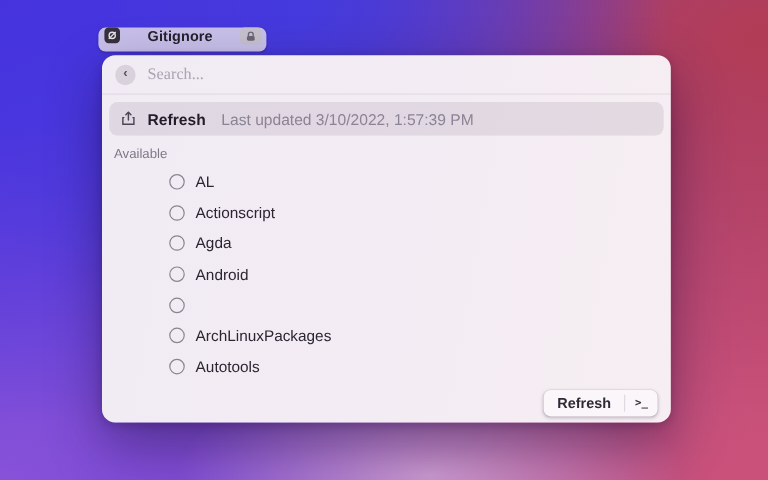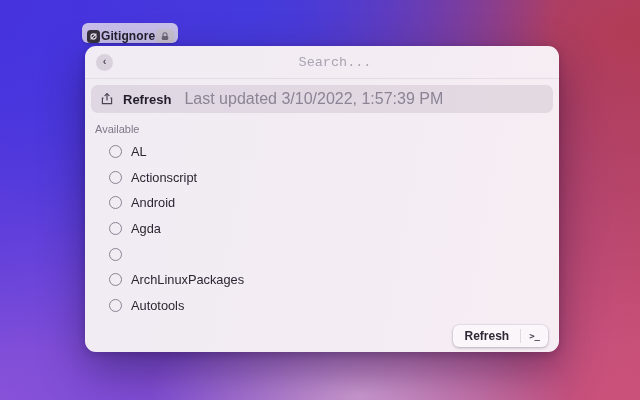--- a/index.html
+++ b/index.html
@@ -13,21 +13,21 @@
       radial-gradient(at 38% 0%, rgba(59,66,226,0.9) 0%, rgba(59,66,226,0) 55%),
       radial-gradient(at 100% 8%, rgba(178,59,82,0.95) 0%, rgba(178,59,82,0) 60%),
       radial-gradient(at 0% 100%, rgba(139,83,216,0.95) 0%, rgba(139,83,216,0) 65%),
       radial-gradient(at 100% 100%, rgba(203,82,123,0.95) 0%, rgba(203,82,123,0) 60%),
       linear-gradient(110deg, #4634de 0%, #5a3bd0 40%, #9a49a0 70%, #bf4a6c 100%);
   }
 
   
   .tag {
     position: absolute; left: 82px; top: 23px; height: 20px;
-    display: flex; align-items: flex-end; gap: 1px;
+    display: flex; align-items: flex-start; gap: 23px;
     background: rgba(228,222,236,0.82);
     border-radius: 6px; padding: 0 4px 0 5px;
     box-shadow: 0 1px 2px rgba(0,0,0,0.18);
   }
   .tag-app-icon {
     width: 13px; height: 13px; border-radius: 3.5px;
     background: #36313c; display: flex; align-items: center; justify-content: center;
     flex: 0 0 auto;
   }
   .tag-label { font-size: 12px; font-weight: 700; color: #25202c; letter-spacing: 0.1px; }
@@ -54,43 +54,43 @@
   }
   .back-btn {
     width: 17px; height: 17px; border-radius: 50%;
     background: #d9d2dd; border: none; cursor: pointer;
     display: flex; align-items: center; justify-content: center;
     font-size: 11px; font-weight: 700; color: #554f5e; line-height: 1;
     padding: 0 0 1px 0; flex: 0 0 auto;
   }
   .search-input {
     flex: 1; border: none; outline: none; background: transparent;
-    font-family: Liberation Mono, monospace;
-    font-size: 13.5px; color: #2a2530; text-align: center;
+    font-family: Liberation Serif, serif;
+    font-size: 13.5px; color: #2a2530;
   }
   .search-input::placeholder { color: #aaa3b2; }
 
   
   .refresh-row {
     margin: 6px 6px 0 6px; height: 28px; border-radius: 7px;
     background: rgba(30,10,45,0.085);
     display: flex; align-items: center; gap: 9px; padding: 0 9px;
     flex: 0 0 auto; cursor: pointer;
   }
   .refresh-row .rlabel { font-size: 13px; font-weight: 700; color: #221d29; }
-  .refresh-row .rdetail { font-size: 16px; color: #8b8494; margin-left: 4px; }
+  .refresh-row .rdetail { font-size: 13px; color: #8b8494; margin-left: 4px; }
 
   
   .section-header {
     font-size: 11px; color: #7f7889; padding: 10px 4px 2px 10px; flex: 0 0 auto;
   }
   .list { flex: 1; overflow: hidden; padding: 2px 0 0 0; }
   .list-item {
     height: 25.6px; display: flex; align-items: center; gap: 9px;
-    padding: 0 24px; cursor: pointer;
+    padding: 0 24px; cursor: pointer; margin-left: 32px;
   }
   .circle-icon {
     width: 13px; height: 13px; border-radius: 50%;
     border: 1.3px solid #8a8392; flex: 0 0 auto;
   }
   .item-label { font-size: 12.8px; color: #2b2632; }
 
   
   .action-pill {
     position: absolute; right: 11px; bottom: 5px; height: 22px;
@@ -158,26 +158,26 @@
       </div>
 
       <div class="list-item">
         <span class="circle-icon"></span>
         <span class="item-label">Actionscript</span>
       </div>
 
 
       <div class="list-item">
         <span class="circle-icon"></span>
+        <span class="item-label">Agda</span>
+      </div>
+
+      <div class="list-item">
+        <span class="circle-icon"></span>
         <span class="item-label">Android</span>
-      </div>
-
-      <div class="list-item">
-        <span class="circle-icon"></span>
-        <span class="item-label">Agda</span>
       </div>
 
 
       <div class="list-item">
         <span class="circle-icon"></span>
       </div>
 
       <div class="list-item">
         <span class="circle-icon"></span>
         <span class="item-label">ArchLinuxPackages</span>

